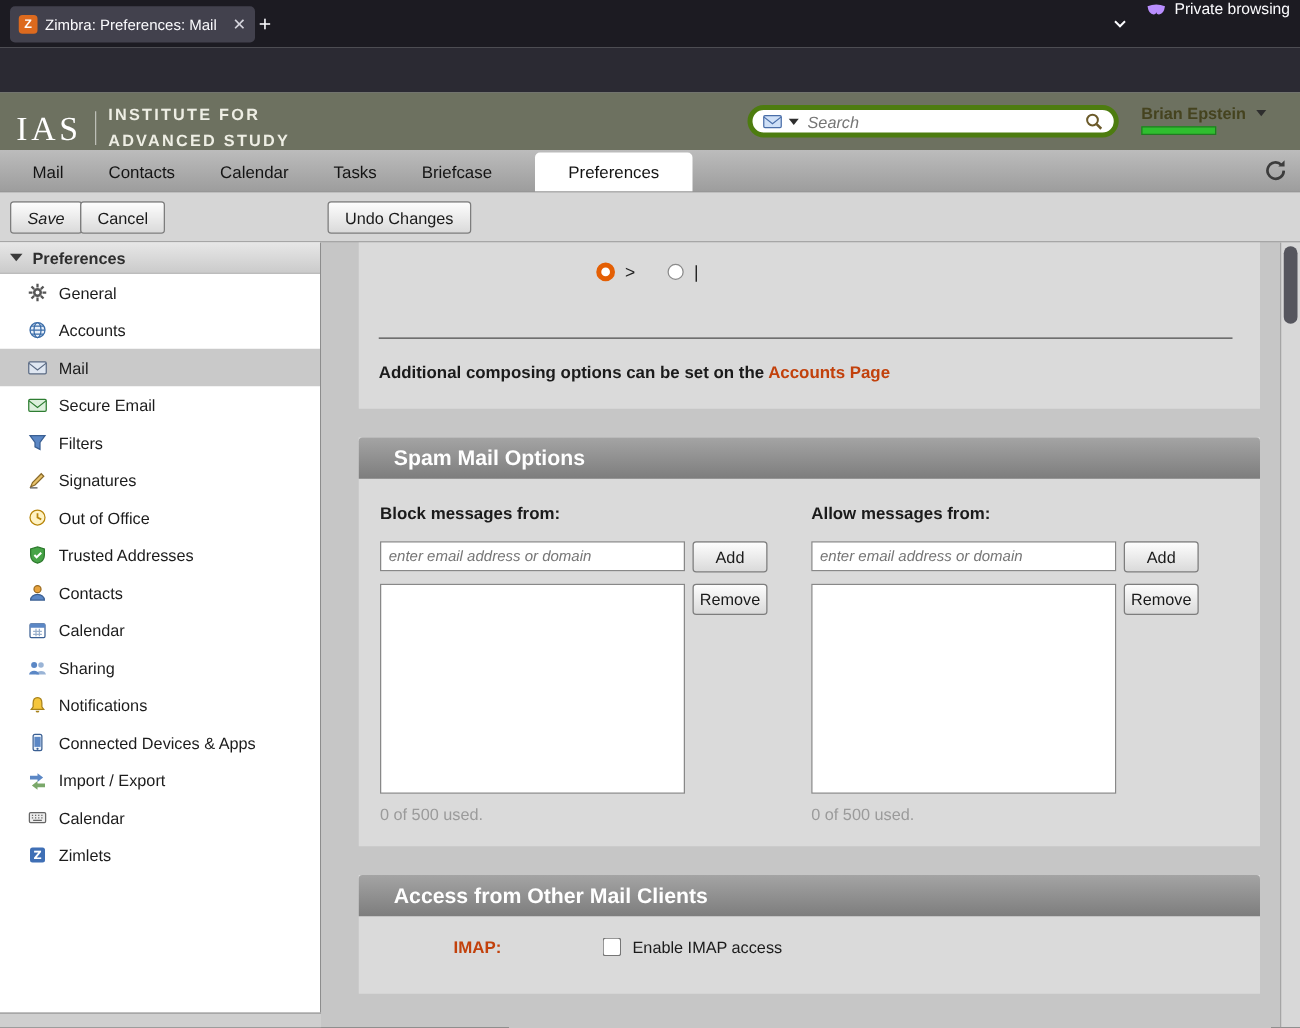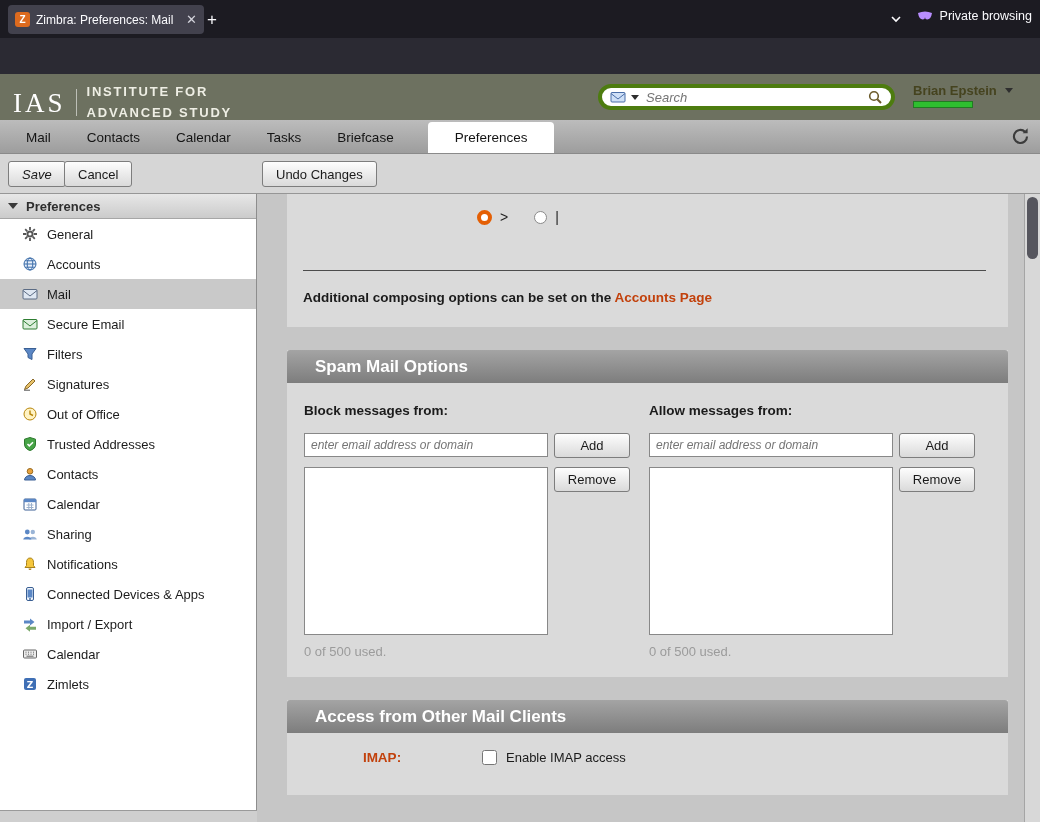--- a/index.html
+++ b/index.html
@@ -14,21 +14,21 @@
   .ff-tab{position:absolute;left:8px;top:5px;width:182px;height:29px;background:#42414d;
           border-radius:4px;display:flex;align-items:center;gap:6px;padding:0 7px;
           color:#fbfbfe;font-size:12px;}
   .favicon{width:15px;height:15px;background:#dd6a1e;border-radius:3px;color:#fff;
            font-size:10px;font-weight:bold;display:flex;align-items:center;justify-content:center;flex:0 0 15px;}
   .ff-tab-title{flex:1;white-space:nowrap;overflow:hidden;}
   .tab-close{color:#d4d4dc;font-size:13px;line-height:13px;}
   .newtab-btn{position:absolute;left:200px;top:8px;width:24px;height:24px;color:#fbfbfe;
               font-size:17px;text-align:center;line-height:23px;border-radius:4px;}
   .alltabs-btn{position:absolute;right:136px;top:11px;}
-  .private-chip{position:absolute;right:8px;top:0;height:32px;display:flex;align-items:center;
+  .private-chip{position:absolute;right:8px;top:0;height:32px;display:flex;
                 gap:7px;color:#fbfbfe;font-size:12.5px;}
 
   
   .ff-navbar{left:0;top:38px;width:1040px;height:36px;background:#2b2a33;}
   .navbtn{position:absolute;top:43px;width:26px;height:26px;display:flex;align-items:center;
           justify-content:center;border-radius:4px;}
   .urlbar{position:absolute;left:88px;top:42px;width:700px;height:28px;background:#42414d;
           border-radius:4px;display:flex;align-items:center;gap:7px;padding:0 9px;box-sizing:border-box;}
   .url-text{flex:1;color:#dddde6;font-size:12.5px;white-space:nowrap;overflow:hidden;}
   .zoom-badge{background:#5c5b66;color:#fbfbfe;font-size:11px;padding:2px 6px;border-radius:4px;}
@@ -87,21 +87,21 @@
              font-size:14px;color:#222;}
   .radio{width:13px;height:13px;border-radius:50%;background:#fff;border:1px solid #8a8a8a;box-sizing:border-box;}
   .radio.selected{width:15px;height:15px;border:4px solid #e45f04;background:#fff;}
   .hr-line{position:absolute;left:16px;right:22px;top:76px;height:1px;background:#4c4c4c;}
   .note{position:absolute;left:16px;top:96px;font-size:13.5px;font-weight:bold;color:#1b1b1b;}
   .note-link{color:#c2410c;cursor:pointer;}
   .col-label{position:absolute;font-weight:bold;font-size:13.5px;color:#1b1b1b;}
   .spam-input{position:absolute;width:244px;height:24px;box-sizing:border-box;border:1px solid #888;
               background:#fff;font-size:12px;font-style:italic;color:#999;padding:2px 6px;
               font-family:"Liberation Sans",sans-serif;outline:none;}
-  .pbtn{position:absolute;width:76px;height:25px;background:linear-gradient(#fdfdfd,#dadada);
+  .pbtn{position:absolute;width:60px;height:25px;background:linear-gradient(#fdfdfd,#dadada);
         border:1px solid #7d7d7d;border-radius:3px;font-size:13px;color:#1a1a1a;
         display:flex;align-items:center;justify-content:center;box-sizing:border-box;}
   .listbox{position:absolute;width:244px;height:168px;background:#fff;border:1px solid #888;box-sizing:border-box;}
   .usage{position:absolute;font-size:13px;color:#9b9b9b;}
   .imap-row{position:absolute;left:0;top:47px;width:100%;display:flex;align-items:center;}
   .imap-label{width:190px;text-align:center;font-weight:bold;font-size:13.5px;color:#c2410c;}
   .imap-check{margin-left:5px;width:15px;height:15px;}
   .imap-check-label{margin-left:6px;font-size:13px;color:#1b1b1b;}
 
   

